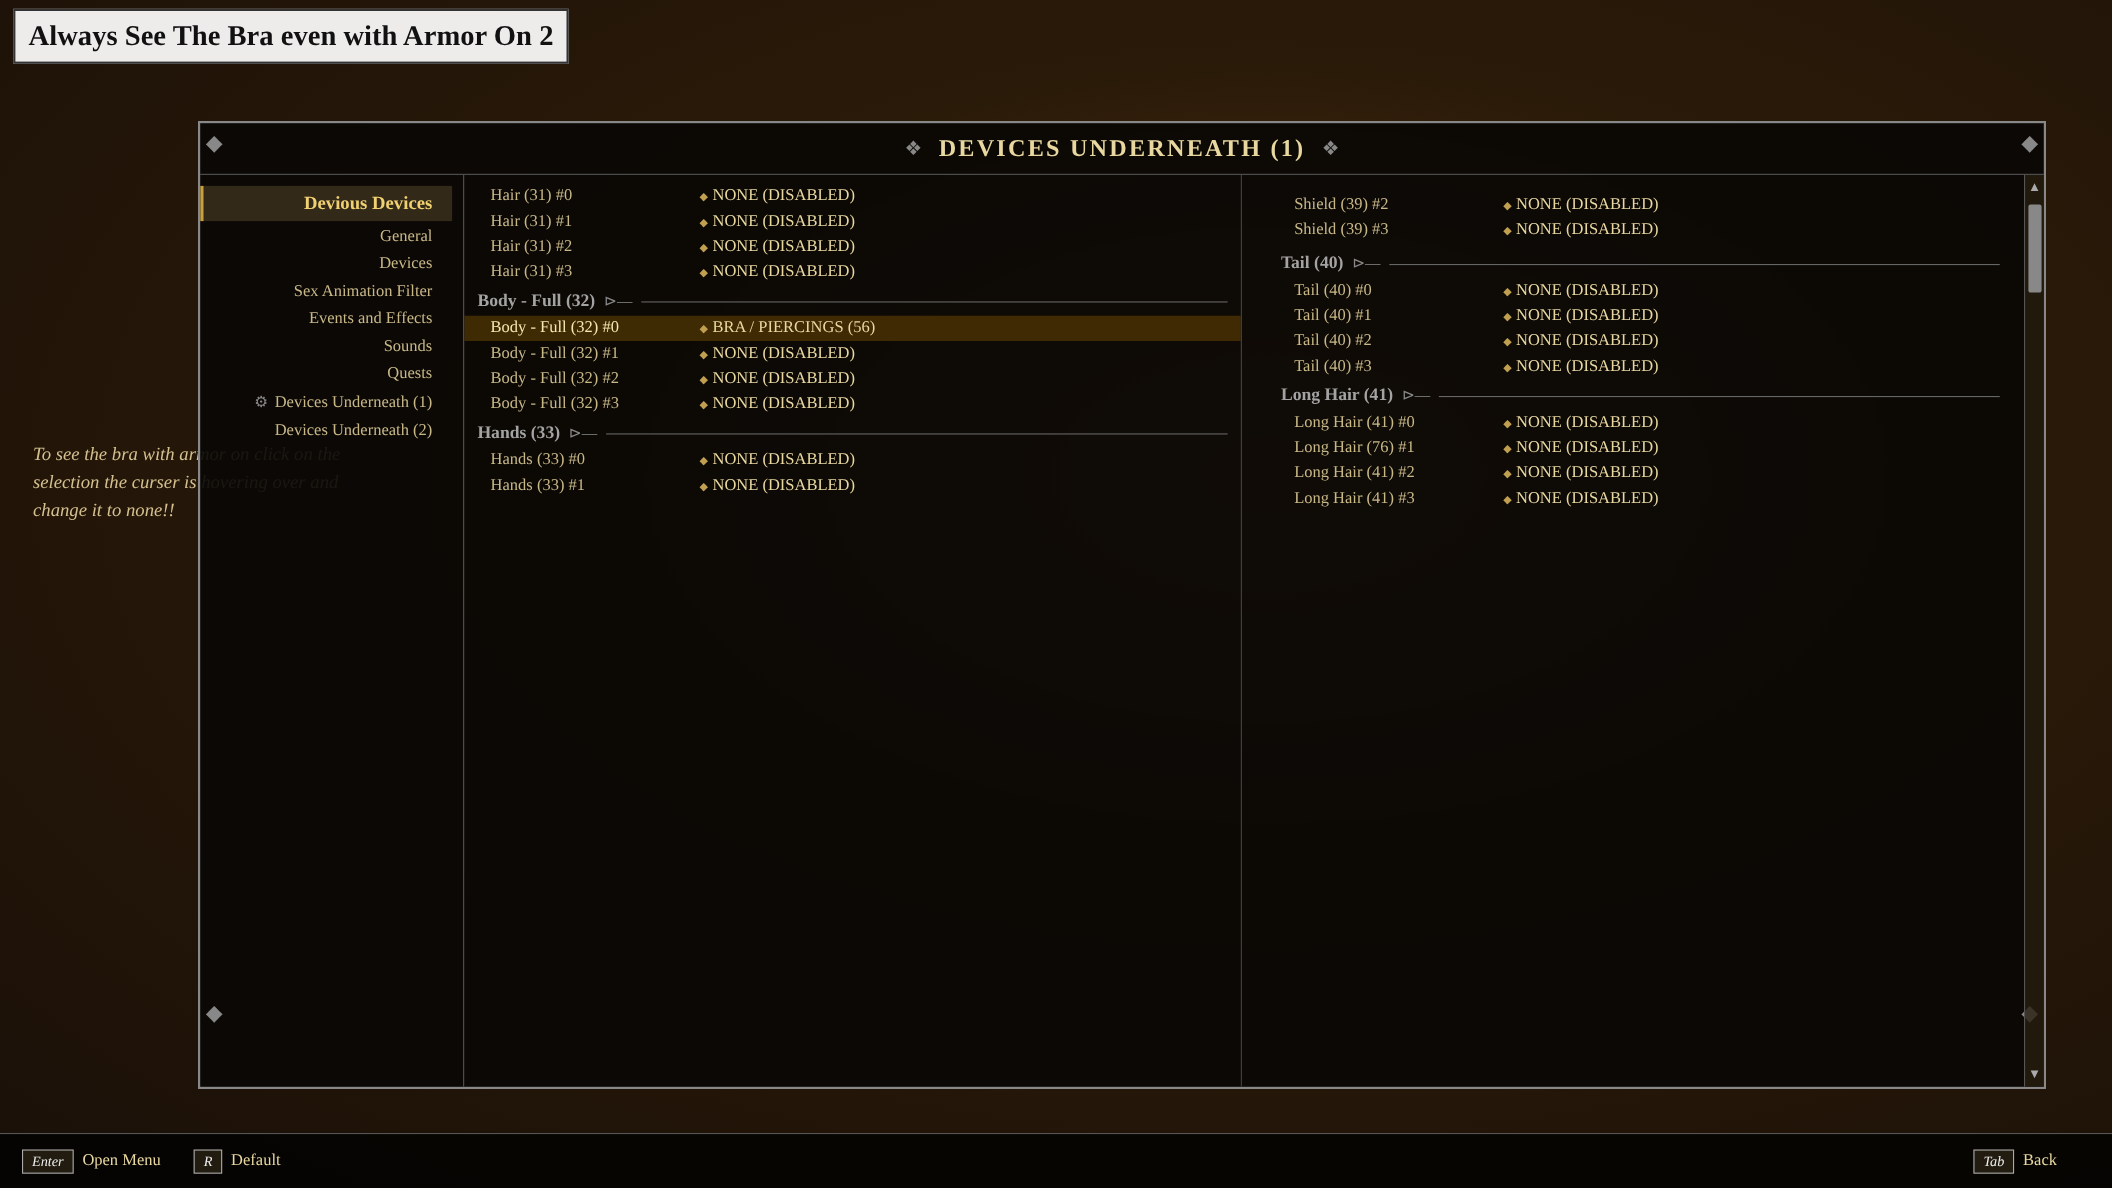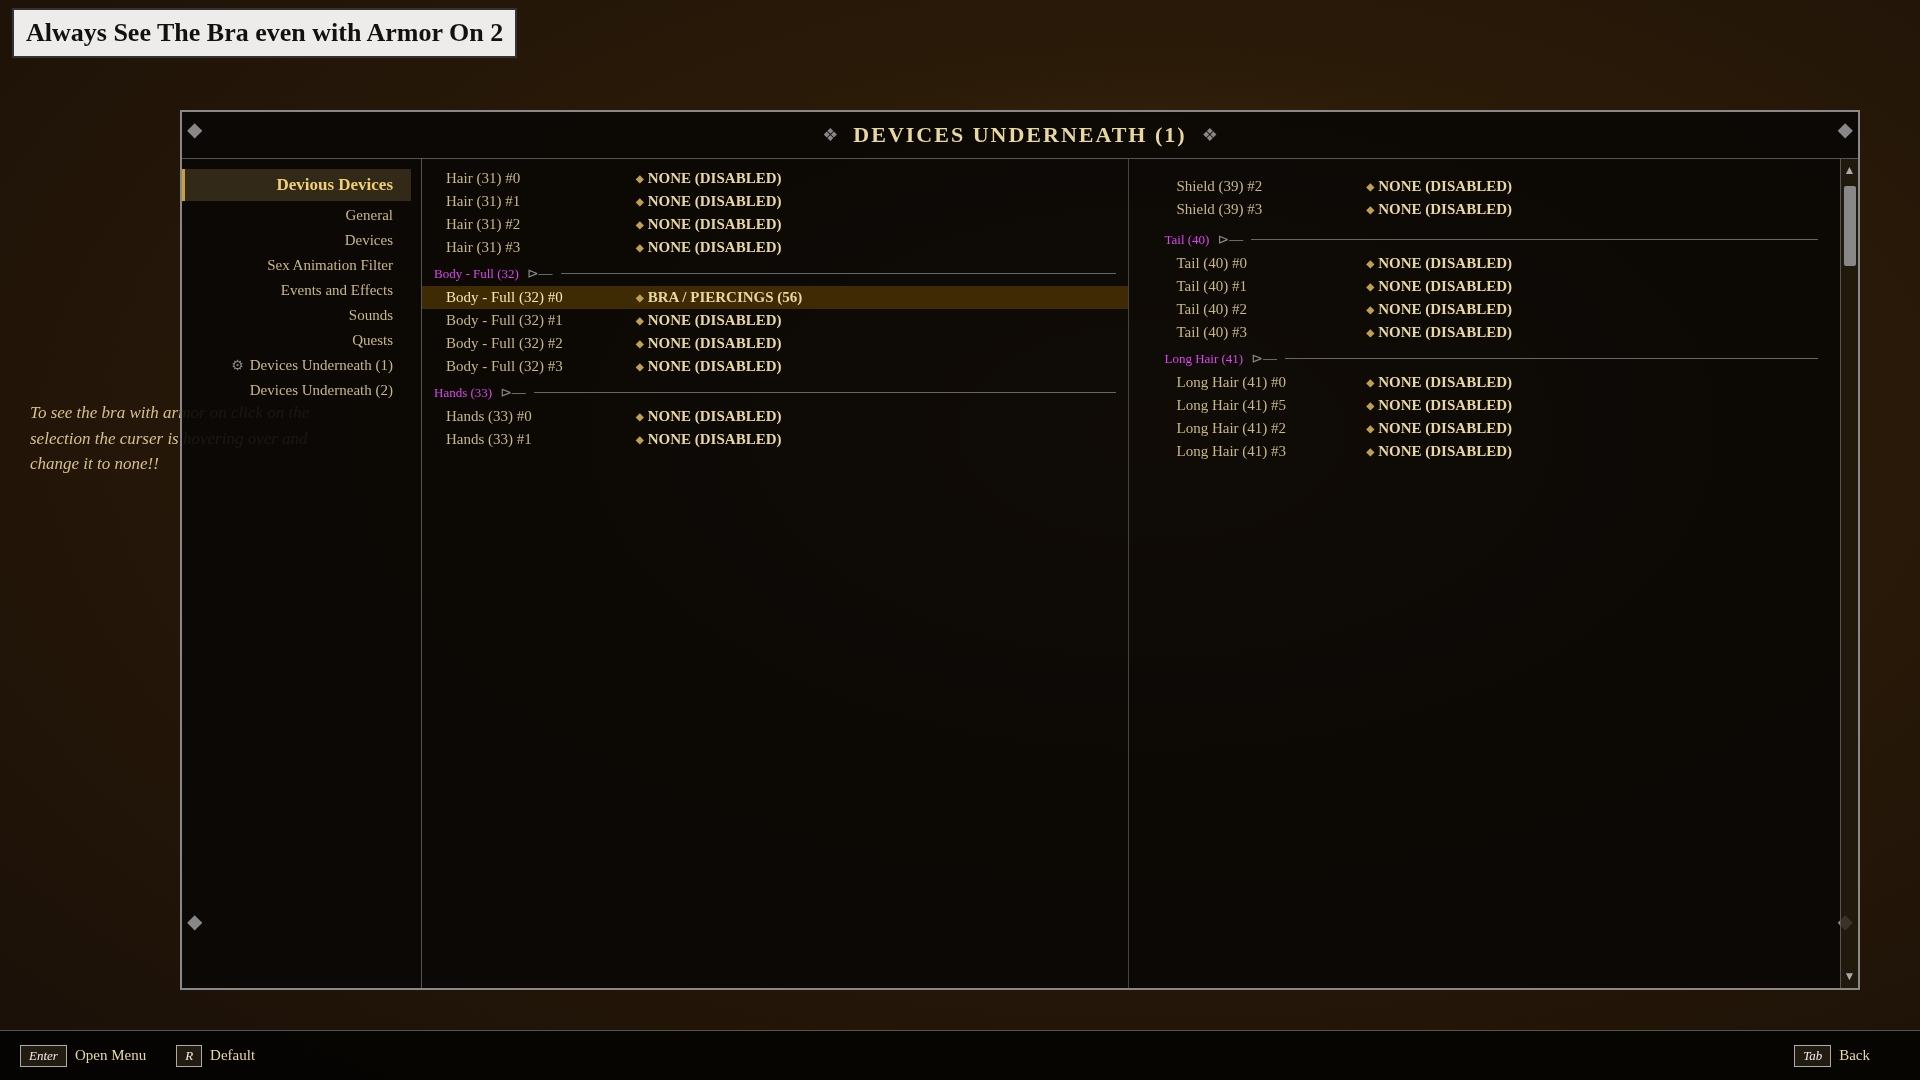--- a/index.html
+++ b/index.html
@@ -202,23 +202,23 @@
 
     
     .section-header {
       display: flex;
       align-items: center;
       padding: 6px 12px 4px;
       gap: 8px;
     }
 
     .section-header-text {
-      font-size: 13px;
-      font-weight: normal;
-      color: #d946ef;
+      font-size: 16px;
+      font-weight: bold;
+      color: #a3a3a3;
       white-space: nowrap;
     }
 
     .section-line {
       flex: 1;
       height: 1px;
       background: #666;
     }
 
     .section-ornament {
@@ -236,21 +236,21 @@
 
     .menu-row-label {
       color: #c8b888;
       font-size: 15px;
       min-width: 180px;
     }
 
     .menu-row-value {
       color: #e8d8a0;
       font-size: 15px;
-      font-weight: bold;
+      font-weight: normal;
       display: flex;
       align-items: center;
       gap: 4px;
     }
 
     .menu-row-value::before {
       content: '◆';
       font-size: 10px;
       color: #c0a050;
     }
@@ -456,21 +456,21 @@
           <span class="section-header-text">Long Hair (41)</span>
           <span class="section-ornament">⊳—</span>
           <div class="section-line"></div>
           <div style="width:20px;"></div>
         </div>
         <div class="menu-row">
           <span class="menu-row-label">Long Hair (41) #0</span>
           <span class="menu-row-value">NONE (DISABLED)</span>
         </div>
         <div class="menu-row">
-          <span class="menu-row-label">Long Hair (41) #5</span>
+          <span class="menu-row-label">Long Hair (76) #1</span>
           <span class="menu-row-value">NONE (DISABLED)</span>
         </div>
         <div class="menu-row">
           <span class="menu-row-label">Long Hair (41) #2</span>
           <span class="menu-row-value">NONE (DISABLED)</span>
         </div>
         <div class="menu-row">
           <span class="menu-row-label">Long Hair (41) #3</span>
           <span class="menu-row-value">NONE (DISABLED)</span>
         </div>

